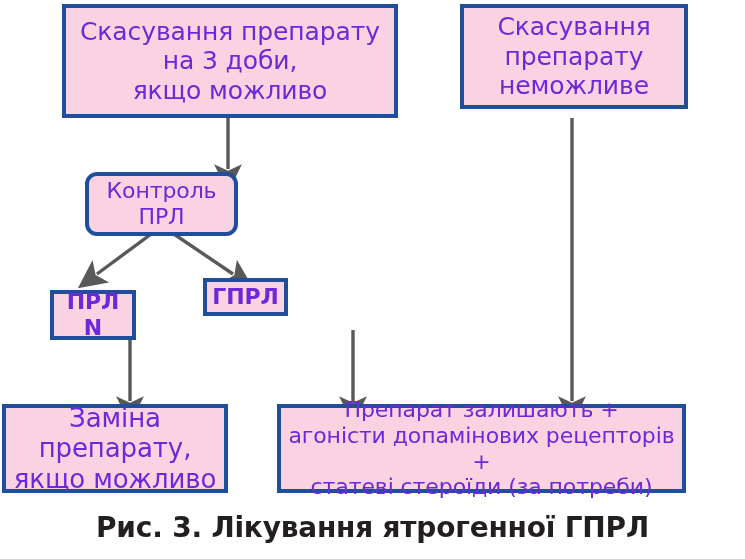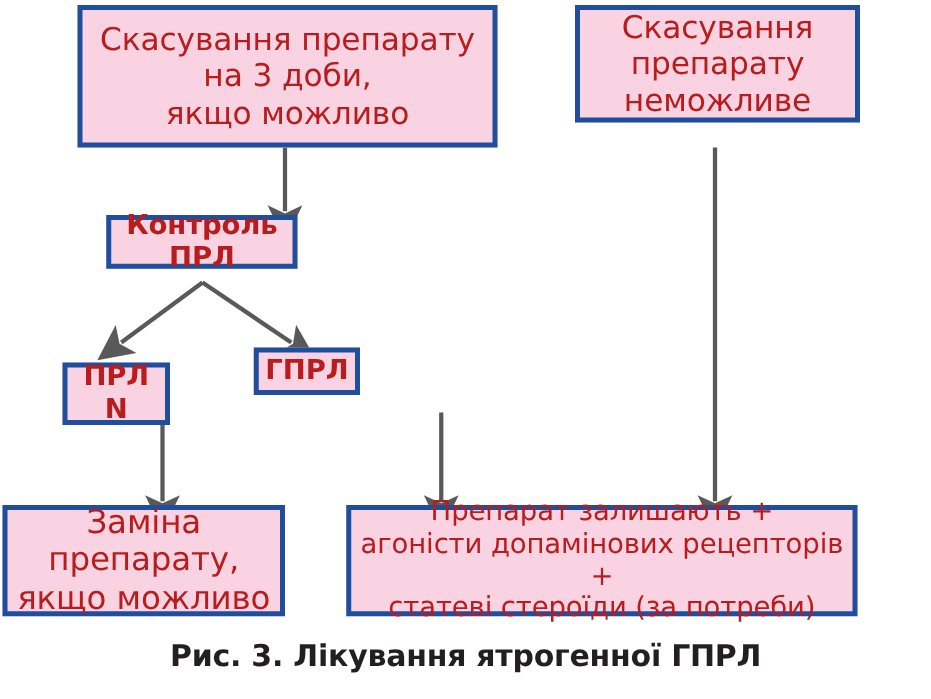--- a/index.html
+++ b/index.html
@@ -19,47 +19,47 @@
   }
   .node {
     position: absolute;
     box-sizing: border-box;
     background: #fad3e2;
     border: 4px solid #1f4e9c;
     display: flex;
     align-items: center;
     justify-content: center;
     text-align: center;
-    color: #b91c1c;
+    color: #6d28d9;
     line-height: 1.18;
     white-space: pre-line;
     letter-spacing: -0.1px;
   }
   .node-top-left   { left: 62px;  top: 4px;   width: 336px; height: 114px; font-size: 25px; }
-  .node-top-right  { left: 460px; top: 4px;   width: 228px; height: 94px; font-size: 25px; }
-  .node-control    { left: 85px;  top: 172px; width: 153px; height: 43px;  font-size: 22px; font-weight: 700; }
+  .node-top-right  { left: 460px; top: 4px;   width: 228px; height: 105px; font-size: 25px; }
+  .node-control    { left: 85px;  top: 172px; width: 153px; height: 64px;  font-size: 22px; font-weight: 400; border-radius: 12px; }
   .node-prl-n      { left: 50px;  top: 278px; width: 86px;  height: 50px;  font-size: 22px; font-weight: 700; margin-top: 12px; }
   .node-gprl       { left: 203px; top: 278px; width: 85px;  height: 38px;  font-size: 22px; font-weight: 700; }
   .node-replace    { left: 2px;   top: 404px; width: 226px; height: 89px;  font-size: 26px; }
   .node-keep       { left: 277px; top: 404px; width: 409px; height: 89px;  font-size: 22px; }
 
   .edges {
     position: absolute;
     left: 0; top: 0;
     width: 745px;
     height: 559px;
     pointer-events: none;
   }
   .caption {
     position: absolute;
     left: 0;
     top: 511px;
     width: 745px;
     text-align: center;
-    font-size: 24px;
+    font-size: 28px;
     font-weight: 700;
     color: #231f20;
     letter-spacing: -0.2px;
   }
 </style>
 </head>
 <body>
 
 <div id="canvas">
 

